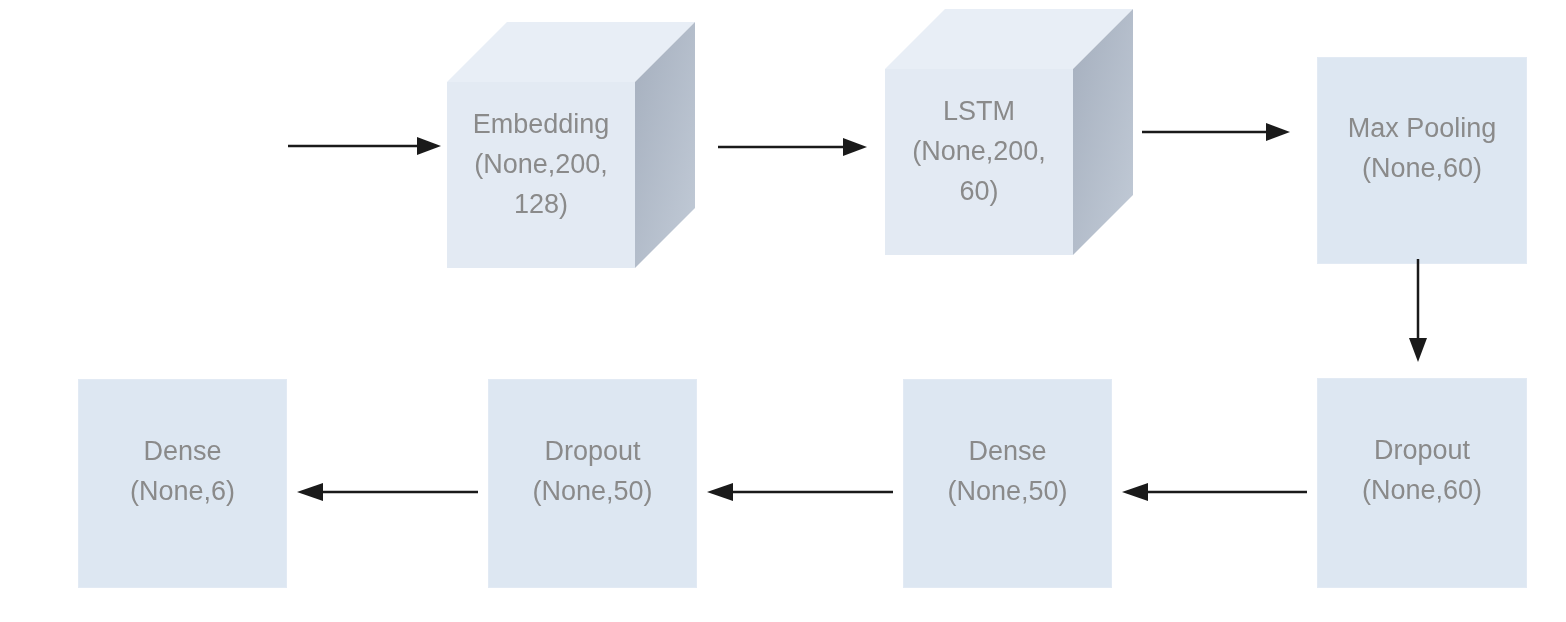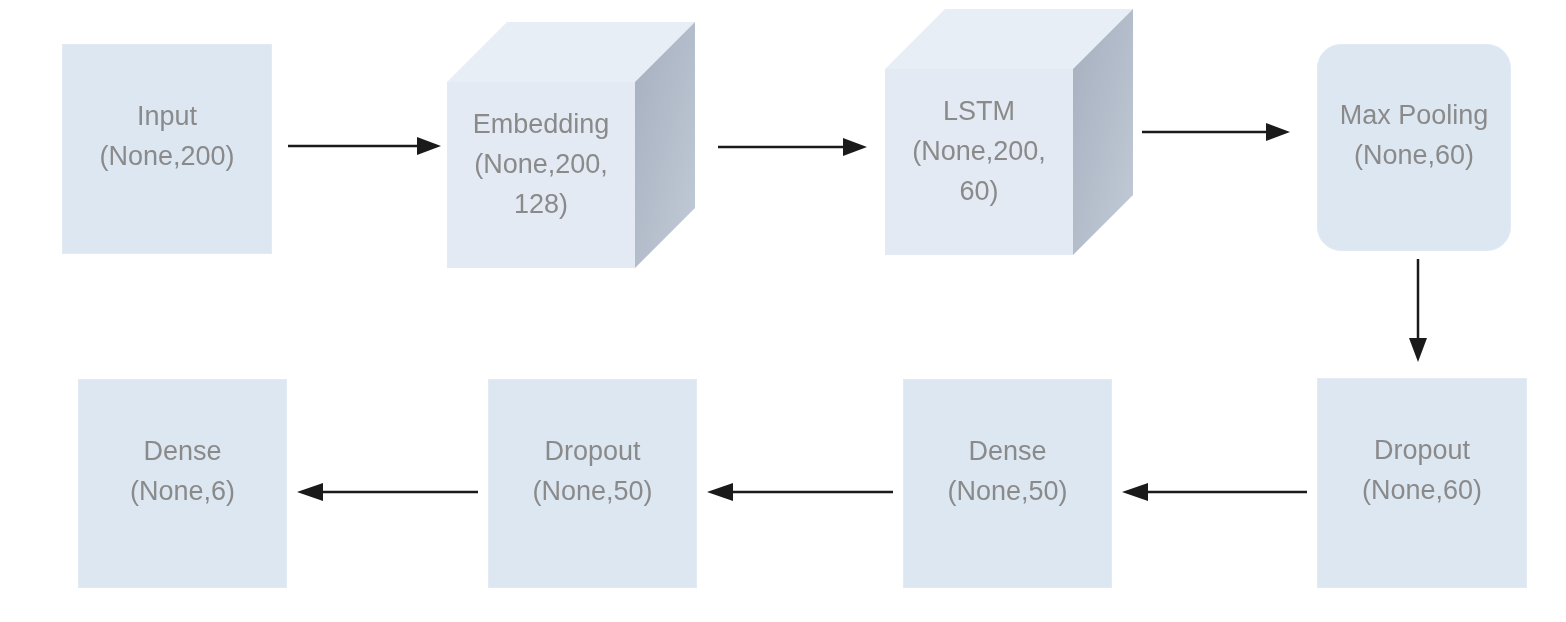--- a/index.html
+++ b/index.html
@@ -67,24 +67,20 @@
   }
   .arrows polygon {
     fill: #1a1a1a;
   }
 </style>
 </head>
 <body>
 
 <div class="canvas">
 
-  <div class="node-rect" style="left:62px; top:44px; width:210px; height:210px;">
-    <div class="node-label">Input
-(None,200)</div>
-  </div>
 
   <div class="cube-wrap" style="left:447px; top:22px;">
     <svg width="248" height="246" viewBox="0 0 248 246">
       <defs>
         <linearGradient id="side-grad-emb" x1="0" y1="0" x2="1" y2="1">
           <stop offset="0" stop-color="#a5afbe"></stop>
           <stop offset="1" stop-color="#c2cbd7"></stop>
         </linearGradient>
       </defs>
       <polygon points="0,60 60,0 248,0 188,60" fill="#e8eef6"></polygon>
@@ -110,21 +106,21 @@
       <polygon points="188,60 248,0 248,186 188,246" fill="url(#side-grad-lstm)"></polygon>
       <rect x="0" y="60" width="188" height="186" fill="#e3eaf3"></rect>
     </svg>
     <div class="cube-label-area">
       <div class="node-label">LSTM
 (None,200,
 60)</div>
     </div>
   </div>
 
-  <div class="node-rect" style="left:1317px; top:44px; width:194px; height:207px;border-radius:24px;">
+  <div class="node-rect" style="left:1317px; top:57px; width:210px; height:207px;">
     <div class="node-label">Max Pooling
 (None,60)</div>
   </div>
 
   <div class="node-rect" style="left:1317px; top:378px; width:210px; height:210px;">
     <div class="node-label">Dropout
 (None,60)</div>
   </div>
 
   <div class="node-rect" style="left:903px; top:379px; width:209px; height:209px;">

